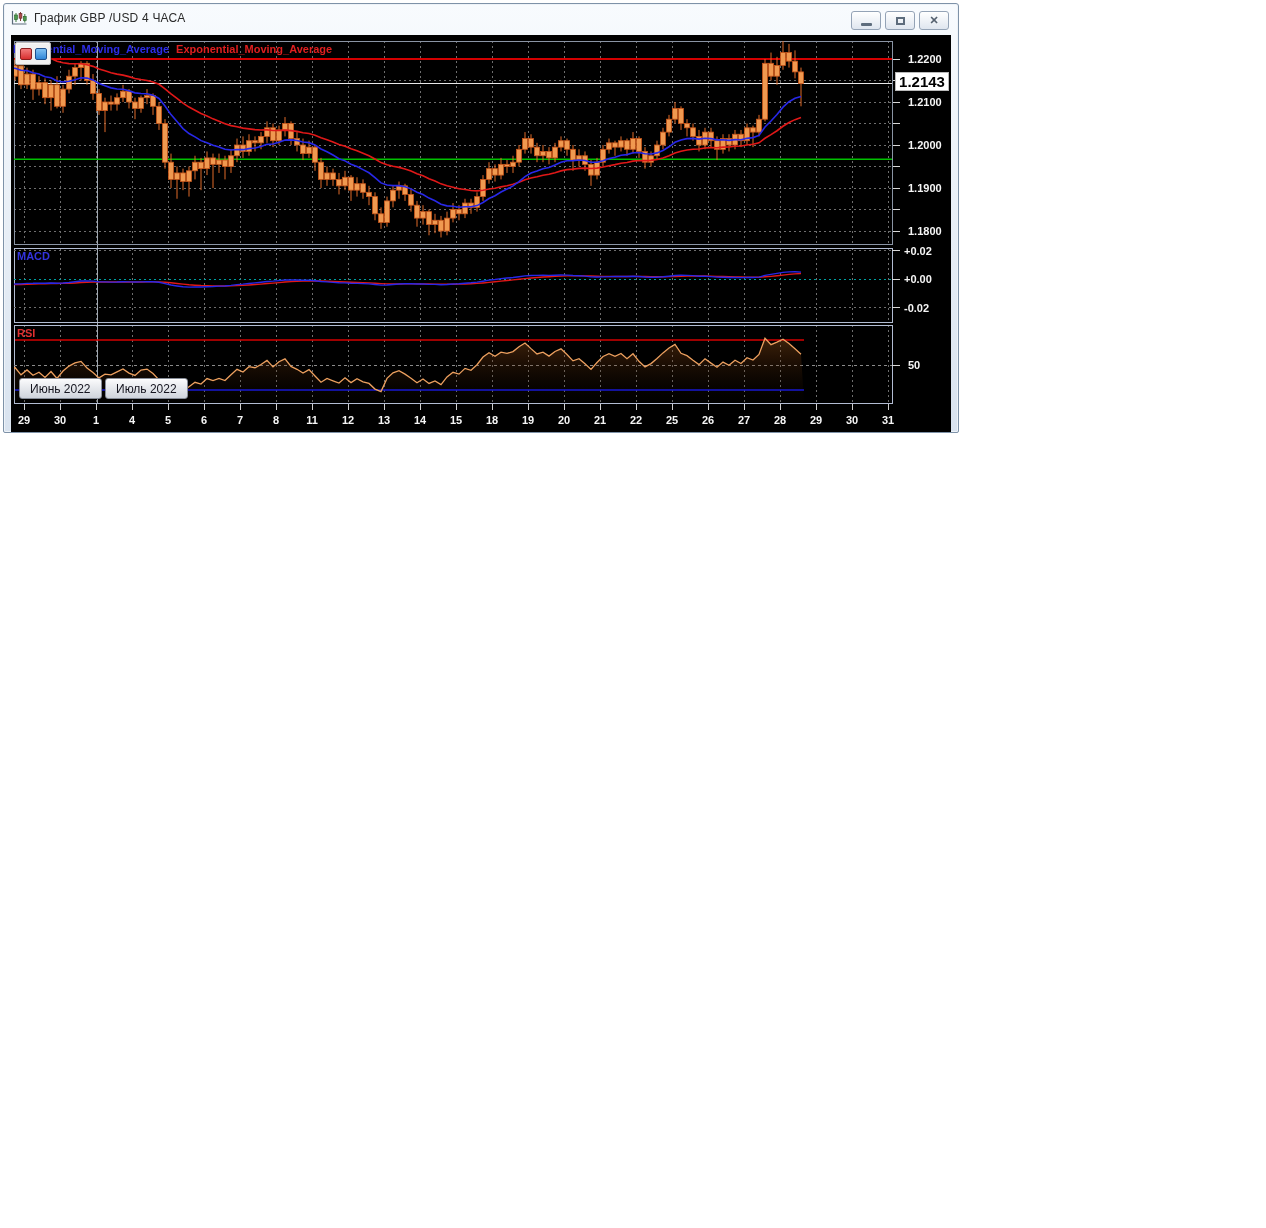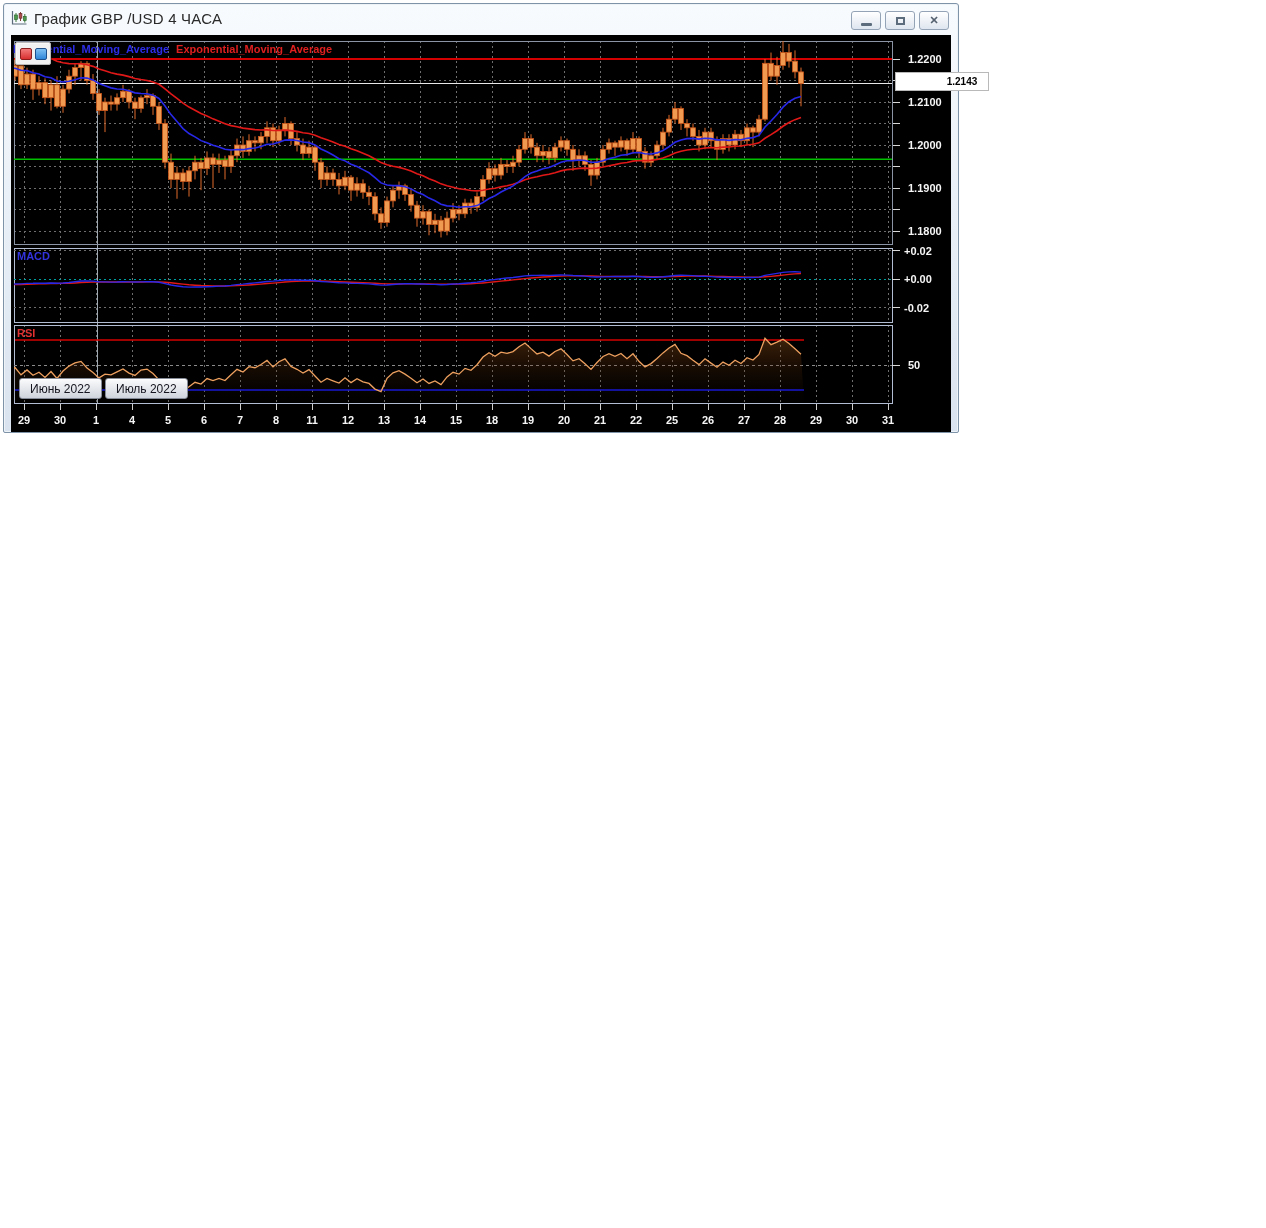--- a/index.html
+++ b/index.html
@@ -7,21 +7,21 @@
        font-family:"Liberation Sans",sans-serif;}
 
   
   .app-window{position:absolute;left:3px;top:3px;width:954px;height:428px;
     border:1px solid #7e92a8;border-radius:3px 3px 2px 2px;
     background:linear-gradient(#f8fbfe,#d9e3ef);
     box-shadow:0 0 0 1px #eef3f8 inset;}
   .title-bar{position:absolute;left:0;top:0;right:0;height:28px;display:flex;
     align-items:center;padding-left:7px;}
   .title-icon{width:17px;height:16px;margin-right:6px;flex:0 0 auto;}
-  .title-text{font-size:15px;color:#2a2a2a;letter-spacing:.2px;}
+  .title-text{font-size:12px;color:#2a2a2a;letter-spacing:.2px;}
   .win-buttons{position:absolute;top:7px;right:9px;display:flex;gap:4px;}
   .win-btn{width:30px;height:19px;border:1px solid #94a3b6;border-radius:3px;
     background:linear-gradient(#ffffff,#dfe6ef);display:flex;align-items:center;
     justify-content:center;box-sizing:border-box;cursor:default;}
   .glyph-min{width:11px;height:3px;background:#5d6c7c;margin-top:8px;border-radius:1px;}
   .glyph-max{width:9px;height:8px;border:2px solid #5d6c7c;box-sizing:border-box;}
   .glyph-close{font-size:11px;font-weight:bold;color:#55616f;line-height:1;}
 
   
   .chart-area{position:absolute;left:7px;top:31px;width:940px;height:397px;background:#000;}
@@ -37,22 +37,22 @@
   .swatch-panel{position:absolute;left:4px;top:7px;width:34px;height:21px;
     background:#f1f1f1;border:1px solid #b9b9b9;border-radius:2px;
     box-shadow:1px 1px 0 rgba(255,255,255,.6) inset,1px 1px 2px rgba(0,0,0,.5);
     display:flex;align-items:center;justify-content:center;gap:3px;}
   .swatch{width:12px;height:12px;border-radius:2px;box-sizing:border-box;}
   .swatch.red{background:linear-gradient(#f27a7a,#d83030);border:1px solid #8d1d1d;}
   .swatch.blue{background:linear-gradient(#7ec0f2,#2f86d8);border:1px solid #1d4f8d;}
 
   
   .price-tag{position:absolute;left:884px;top:37px;width:52px;height:17px;
-    background:#ffffff;border:1px solid #b9b9b9;color:#000;font-size:10px;
-    font-weight:bold;display:flex;align-items:center;justify-content:center;padding-left:40px;}
+    background:#ffffff;border:1px solid #b9b9b9;color:#000;font-size:15px;
+    font-weight:bold;display:flex;align-items:center;justify-content:center;}
 
   
   .month-btn{position:absolute;top:343px;height:19px;padding:0 10px;
     background:linear-gradient(#fbfbfc,#cfd4dc);border:1px solid #878d98;
     border-radius:3px;color:#15151f;font-size:12px;display:flex;align-items:center;
     box-shadow:0 1px 0 rgba(255,255,255,.8) inset;white-space:nowrap;text-align:center;}
   .month-btn.june{left:8px;}
   .month-btn.july{left:86px;margin-left:8px;}
 </style>
 </head>

